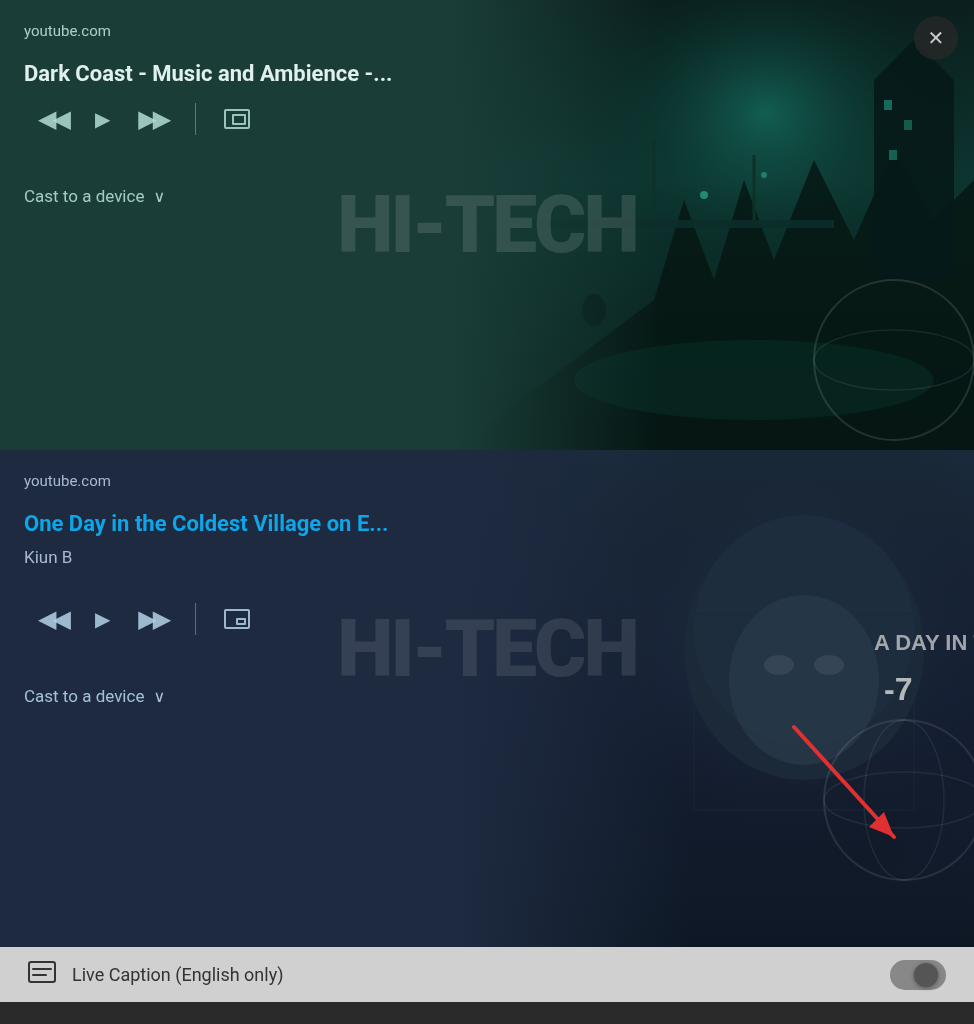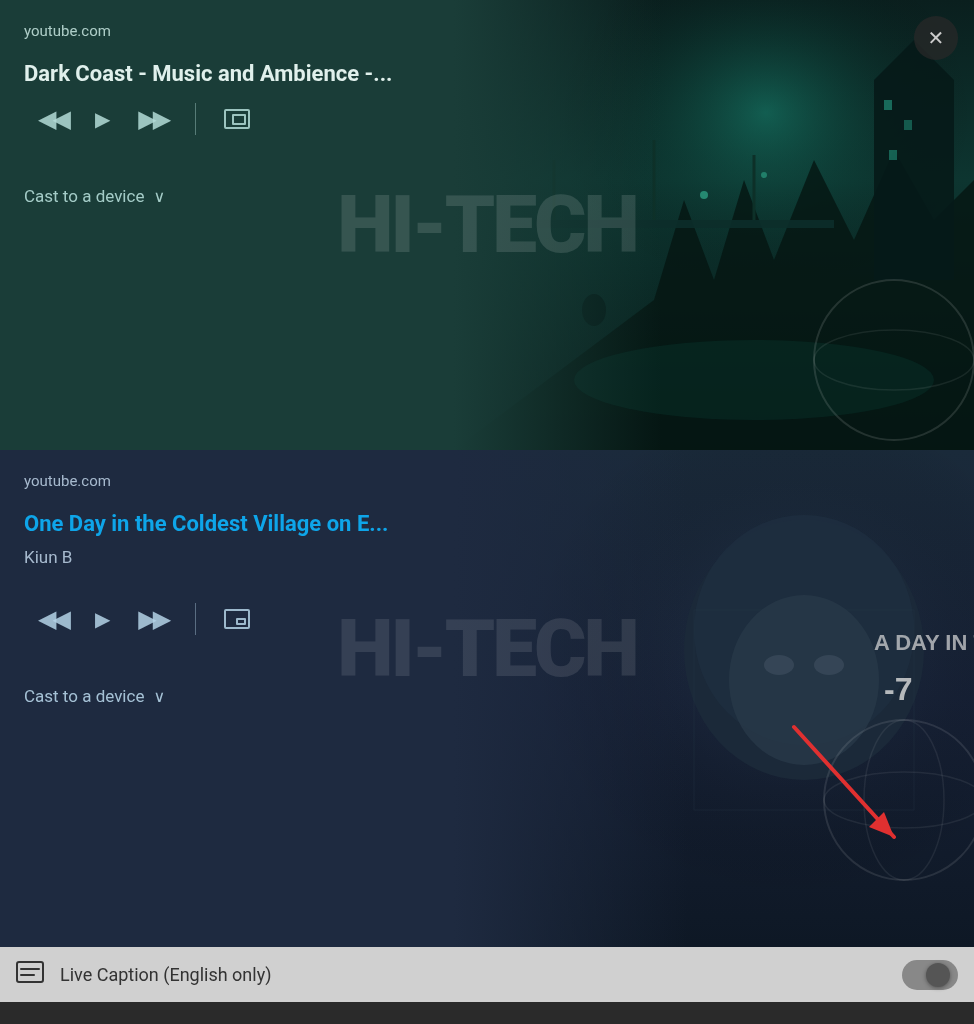--- a/index.html
+++ b/index.html
@@ -169,21 +169,21 @@
     }
 
     
     .bottom-bar {
       position: relative;
       width: 100%;
       height: 55px;
       background: #d0d0d0;
       display: flex;
       align-items: center;
-      padding: 0 16px;
+      padding: 0 28px;
       z-index: 30;
     }
 
     .live-caption-icon {
       font-size: 22px;
       color: #333;
       margin-right: 16px;
     }
 
     .live-caption-text {

